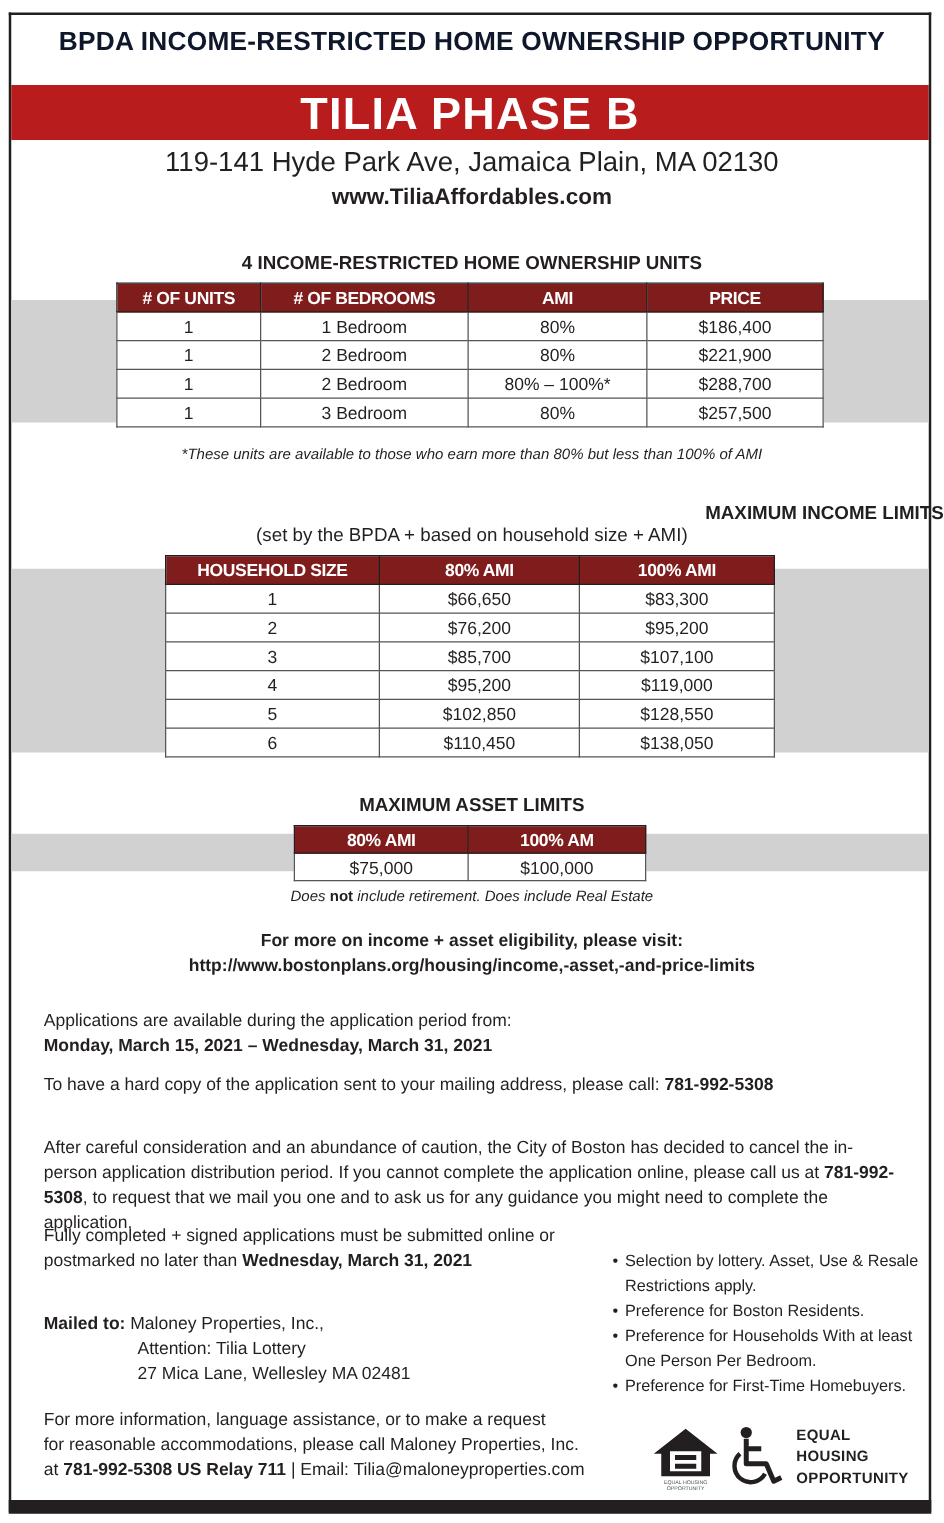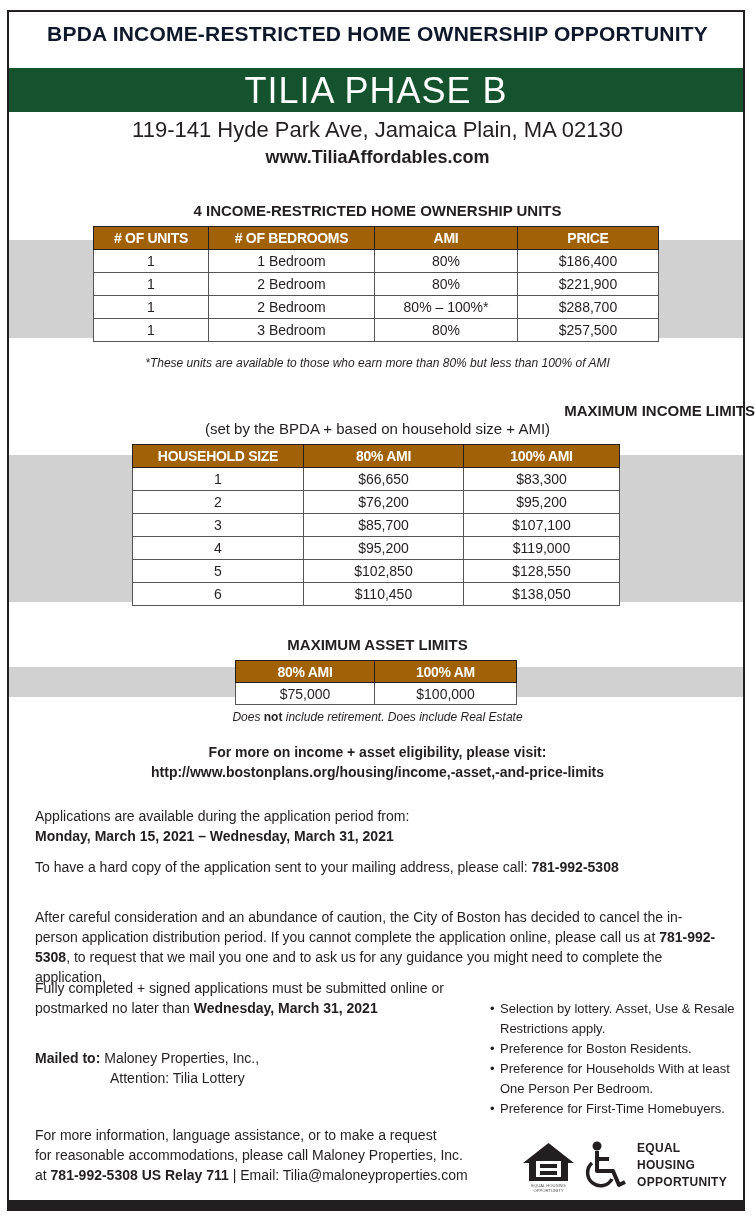--- a/index.html
+++ b/index.html
@@ -10,37 +10,37 @@
     position: absolute; left: 7px; top: 10px; width: 738px; height: 1200px;
     border: 2px solid #231f20; border-bottom: none; background: #fff;
   }
   .bottom-bar { position: absolute; left: 7px; top: 1200px; width: 738px; height: 11px; background: #231f20; }
 
   .headline {
     position: absolute; left: 0; top: 22px; width: 755px; text-align: center;
     font-size: 21px; font-weight: bold; letter-spacing: 0.2px; color: #0f172a;
   }
   .title-bar {
-    position: absolute; left: 9px; top: 68px; width: 734px; height: 44px; background: #14532d;
-    color: #fff; text-align: center; font-size: 36px; font-weight: normal; line-height: 46px; letter-spacing: 1px;
+    position: absolute; left: 9px; top: 68px; width: 734px; height: 44px; background: #b91c1c;
+    color: #fff; text-align: center; font-size: 36px; font-weight: bold; line-height: 46px; letter-spacing: 1px;
   }
   .address { position: absolute; left: 0; top: 117px; width: 755px; text-align: center; font-size: 22px; color: #231f20; }
   .website { position: absolute; left: 0; top: 147px; width: 755px; text-align: center; font-size: 18px; font-weight: bold; color: #231f20; }
 
   .section-title { position: absolute; left: 0; width: 755px; text-align: center; font-size: 15px; font-weight: bold; }
   .section-sub { position: absolute; left: 0; width: 755px; text-align: center; font-size: 15px; }
 
   .band { position: absolute; left: 9px; width: 734px; background: #d1d1d1; }
 
   table.grid {
     position: absolute; border-collapse: collapse; background: #fff; table-layout: fixed;
     font-family: "Liberation Sans", sans-serif;
   }
   table.grid th {
-    background: #a16207; color: #fff; font-weight: bold; font-size: 14px; text-align: center;
+    background: #7f1d1d; color: #fff; font-weight: bold; font-size: 14px; text-align: center;
     border: 1px solid #231f20; letter-spacing: -0.3px;
   }
   table.grid td {
     border: 1px solid #555; text-align: center; font-size: 14px; color: #231f20;
   }
   .units th, .units td { height: 23px; }
   .income th, .income td { height: 23px; }
   .asset th, .asset td { height: 22px; font-size: 14px; }
 
   .note { position: absolute; left: 0; width: 755px; text-align: center; font-size: 12px; font-style: italic; color: #231f20; }
@@ -205,20 +205,21 @@
   <div><span>To have a hard copy of the application sent to your mailing address, please call: </span><b>781-992-5308</b></div>
 </div>
 
 <div class="para" style="top:907px;width:690px;"><span>After careful consideration and an abundance of caution, the City of Boston has decided to cancel the in-person application distribution period.  If you cannot complete the application online, please call us at </span><b>781-992-5308</b><span>, to request that we mail you one and to ask us for any guidance you might need to complete the application.</span></div>
 
 <div class="para" style="top:978px;width:440px;"><span>Fully completed + signed applications must be submitted online or postmarked no later than </span><b>Wednesday, March 31, 2021</b></div>
 
 <div class="mailed">
   <div><span class="lbl">Mailed to:</span><span> Maloney Properties, Inc.,</span></div>
   <div class="indent">Attention: Tilia Lottery</div>
+  <div class="indent">27 Mica Lane, Wellesley MA 02481</div>
 </div>
 
 <ul class="bullets">
   <li>Selection by lottery. Asset, Use &amp; Resale Restrictions apply.</li>
   <li>Preference for Boston Residents.</li>
   <li>Preference for Households With at least One Person Per Bedroom.</li>
   <li>Preference for First-Time Homebuyers.</li>
 </ul>
 
 <div class="para" style="top:1125px;width:480px;">

